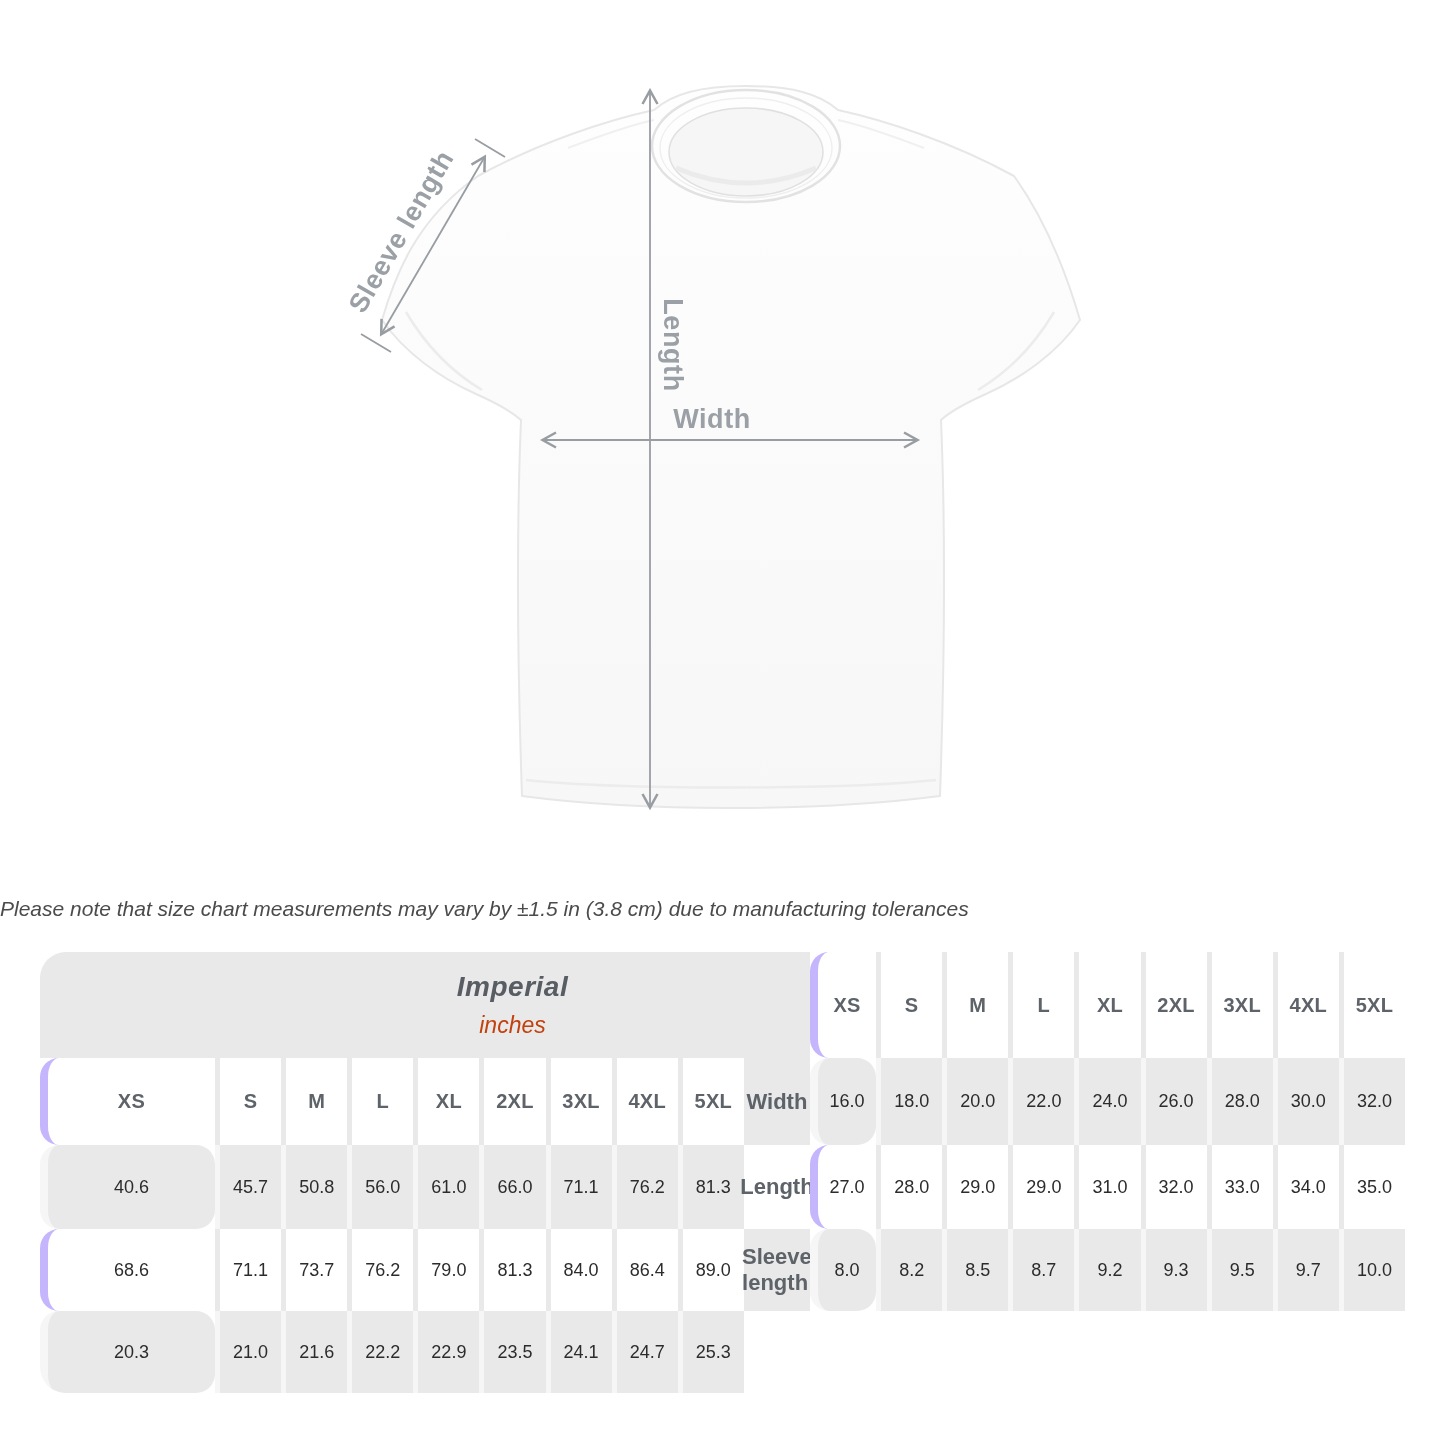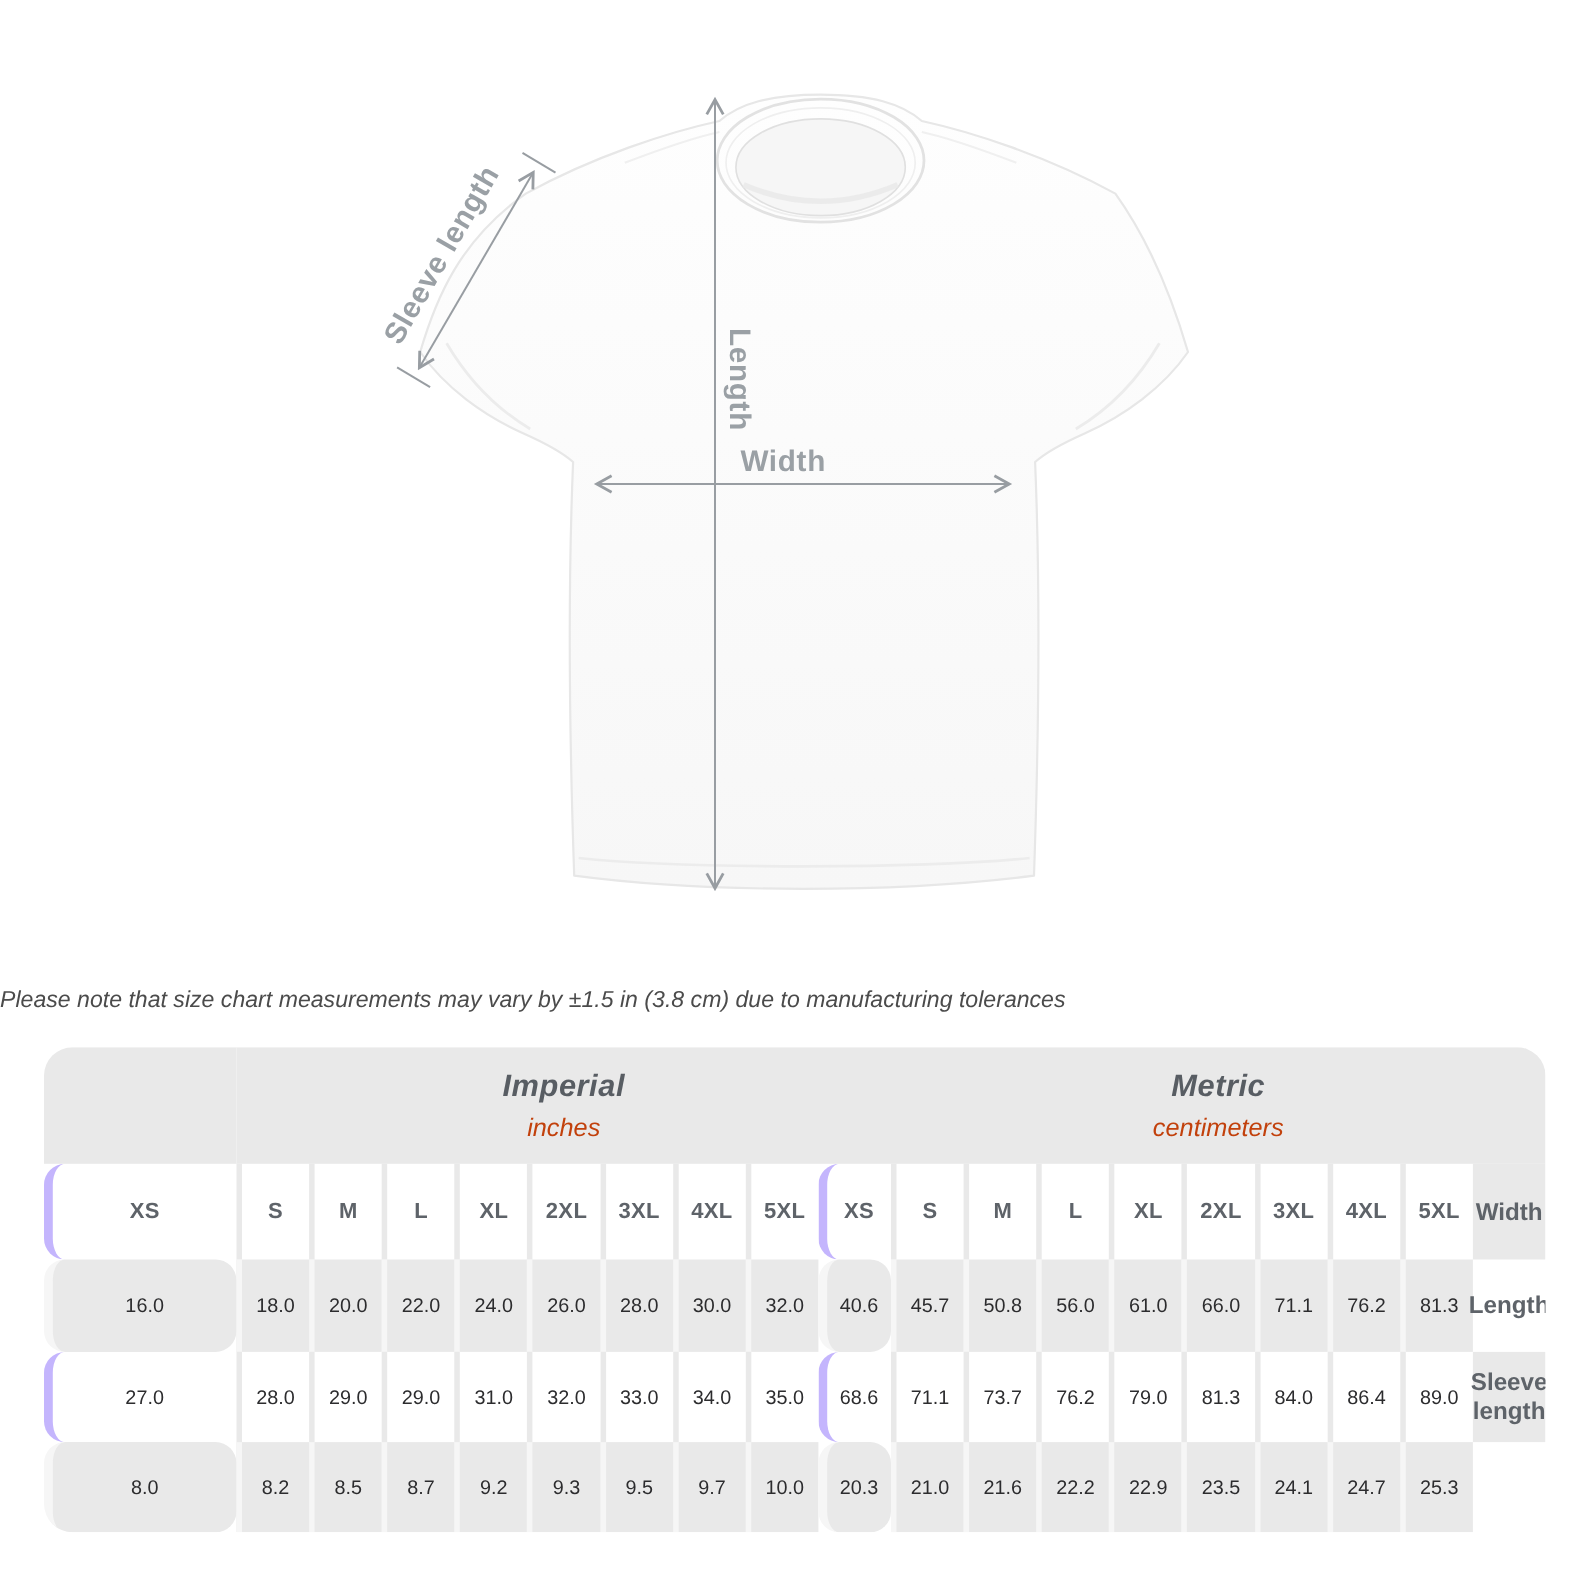--- a/index.html
+++ b/index.html
@@ -15,21 +15,21 @@
   .title{position:absolute;left:0;top:848px;width:100%;text-align:center;
          font-size:35px;font-weight:700;color:#323232;letter-spacing:.3px;}
   .subtitle{position:absolute;left:0;top:897px;width:100%;
          font-size:21px;font-style:italic;color:#4b4b4b;}
 
   
   .table-card{position:absolute;left:40px;top:952px;width:1365px;height:441px;
          border-radius:26px;overflow:hidden;background:#ffffff;}
   .grid{display:grid;width:100%;height:100%;
         grid-template-columns:175px repeat(18,1fr);
-        grid-template-rows:106px 87px 84px 82px 82px;text-align:center;}
+        grid-template-rows:106px 87px 84px 82px 82px;}
   .cell{display:flex;align-items:center;justify-content:center;min-width:0;}
   .band{background:#e9e9e9;}
   .group{flex-direction:column;gap:9px;}
   .span9{grid-column:span 9;}
   .group-label{font-style:italic;font-weight:700;font-size:28px;color:#585d63;letter-spacing:.5px;}
   .group-unit{font-style:italic;font-size:23px;color:#c2410c;}
   .corner,.rowlab{font-weight:700;font-size:22px;color:#5e6369;}
   .head{font-weight:700;font-size:20px;color:#5e6369;letter-spacing:.3px;}
   .val{font-size:18px;color:#2c2c2e;}
   .sep{border-left:5px solid #e9e9e9;}
@@ -96,24 +96,20 @@
   </div>
 
   <div class="subtitle">Please note that size chart measurements may vary by ±1.5 in (3.8 cm) due to manufacturing tolerances</div>
 
   <div class="table-card">
     <div class="grid">
       <div class="cell band"></div>
       <div class="cell band group span9">
         <div class="group-label">Imperial</div>
         <div class="group-unit">inches</div>
-      </div>
-      <div class="cell band group span9">
-        <div class="group-label">Metric</div>
-        <div class="group-unit">centimeters</div>
       </div>
 
         <div class="cell head sepg">XS</div>
         <div class="cell head sep">S</div>
         <div class="cell head sep">M</div>
         <div class="cell head sep">L</div>
         <div class="cell head sep">XL</div>
         <div class="cell head sep">2XL</div>
         <div class="cell head sep">3XL</div>
         <div class="cell head sep">4XL</div>

